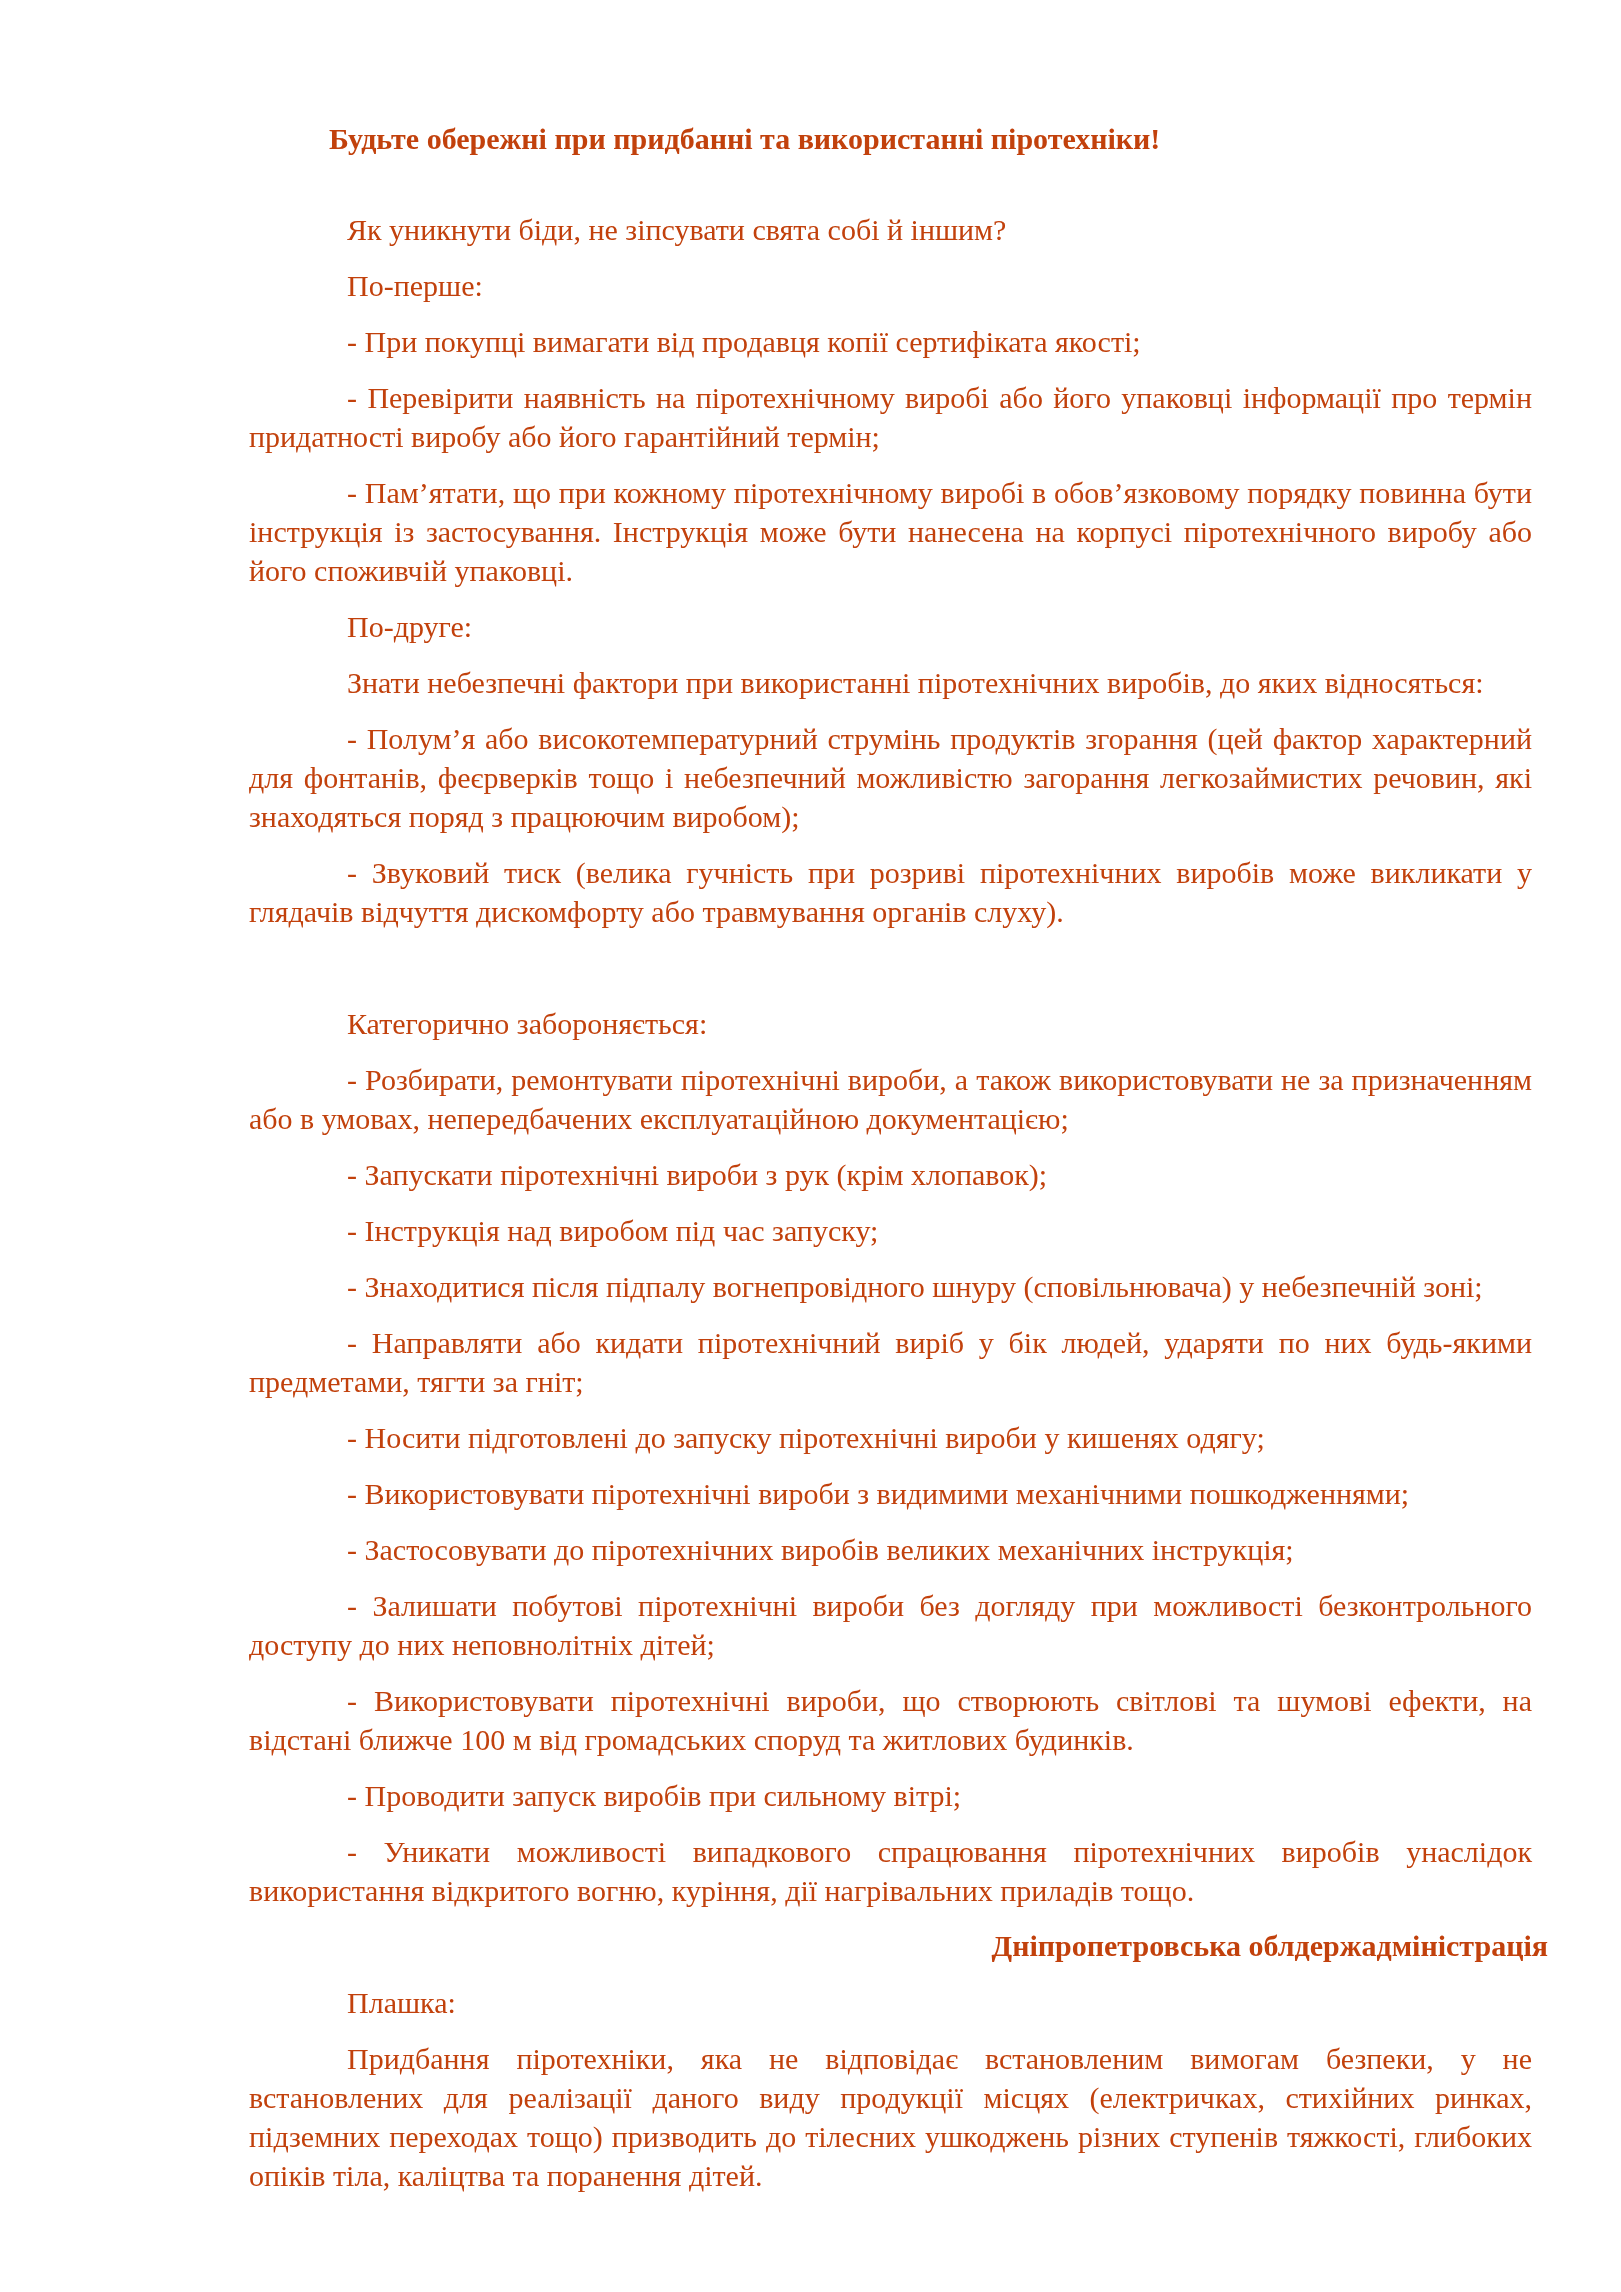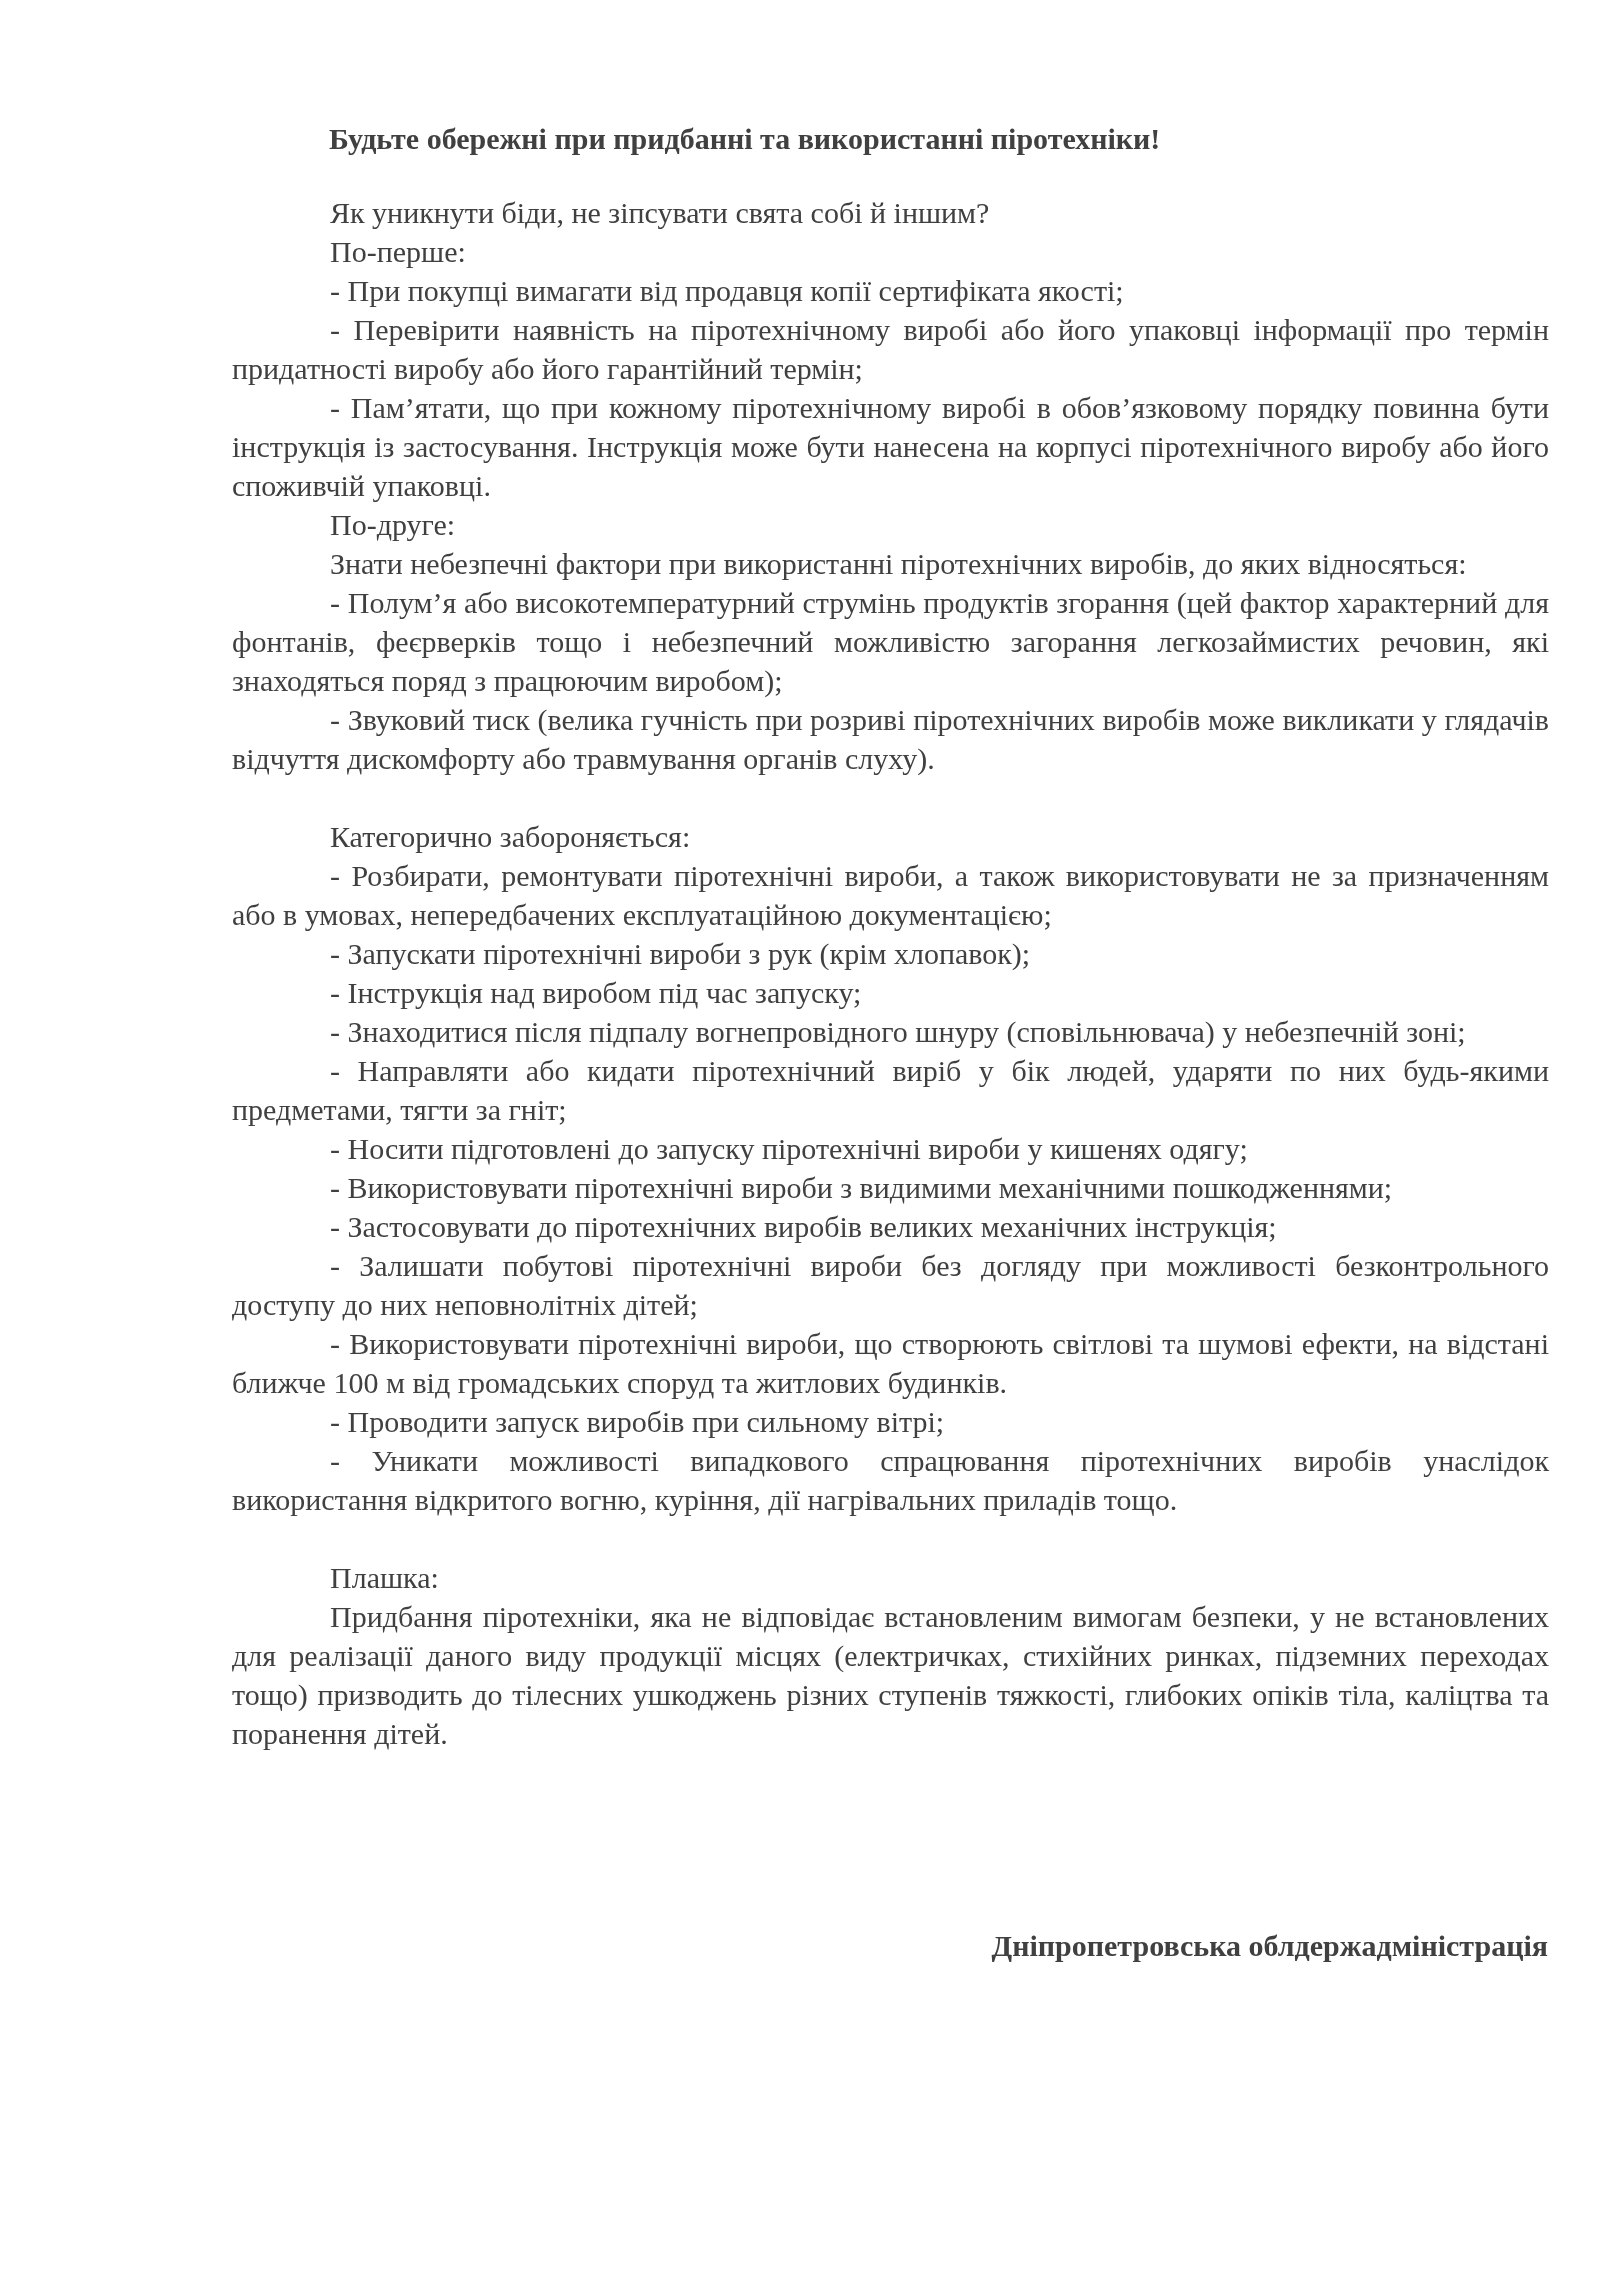--- a/index.html
+++ b/index.html
@@ -1,31 +1,31 @@
 <!DOCTYPE html>
 <html><head>
 <meta charset="utf-8">
 <style>
   html, body { margin: 0; padding: 0; background: #ffffff; }
   body { width: 1621px; height: 2293px; position: relative; overflow: hidden; }
   .page {
     position: absolute; left: 0; top: 0; width: 1621px; height: 2293px;
-    background: #ffffff; color: #404040;
+    background: #ffffff; color: #c2410c;
     font-family: "Liberation Serif", "DejaVu Serif", serif;
     font-size: 30px;
   }
   .title {
     position: absolute; left: 329px; top: 119px;
     font-weight: bold; font-size: 30px; line-height: 39px; white-space: nowrap;
   }
   .body {
     position: absolute; left: 232px; top: 193px; width: 1317px;
     line-height: 39px;
   }
-  .p { margin: 0; text-align: justify; text-align-last: left; }
+  .p { margin: 17px; text-align: justify; text-align-last: left; }
   .ind { text-indent: 98px; }
   .gap { height: 39px; }
   .sig {
     position: absolute; right: 73px; top: 1926px;
     line-height: 39px; white-space: nowrap; font-weight: bold;
   }
 </style>
 </head>
 <body>
 

